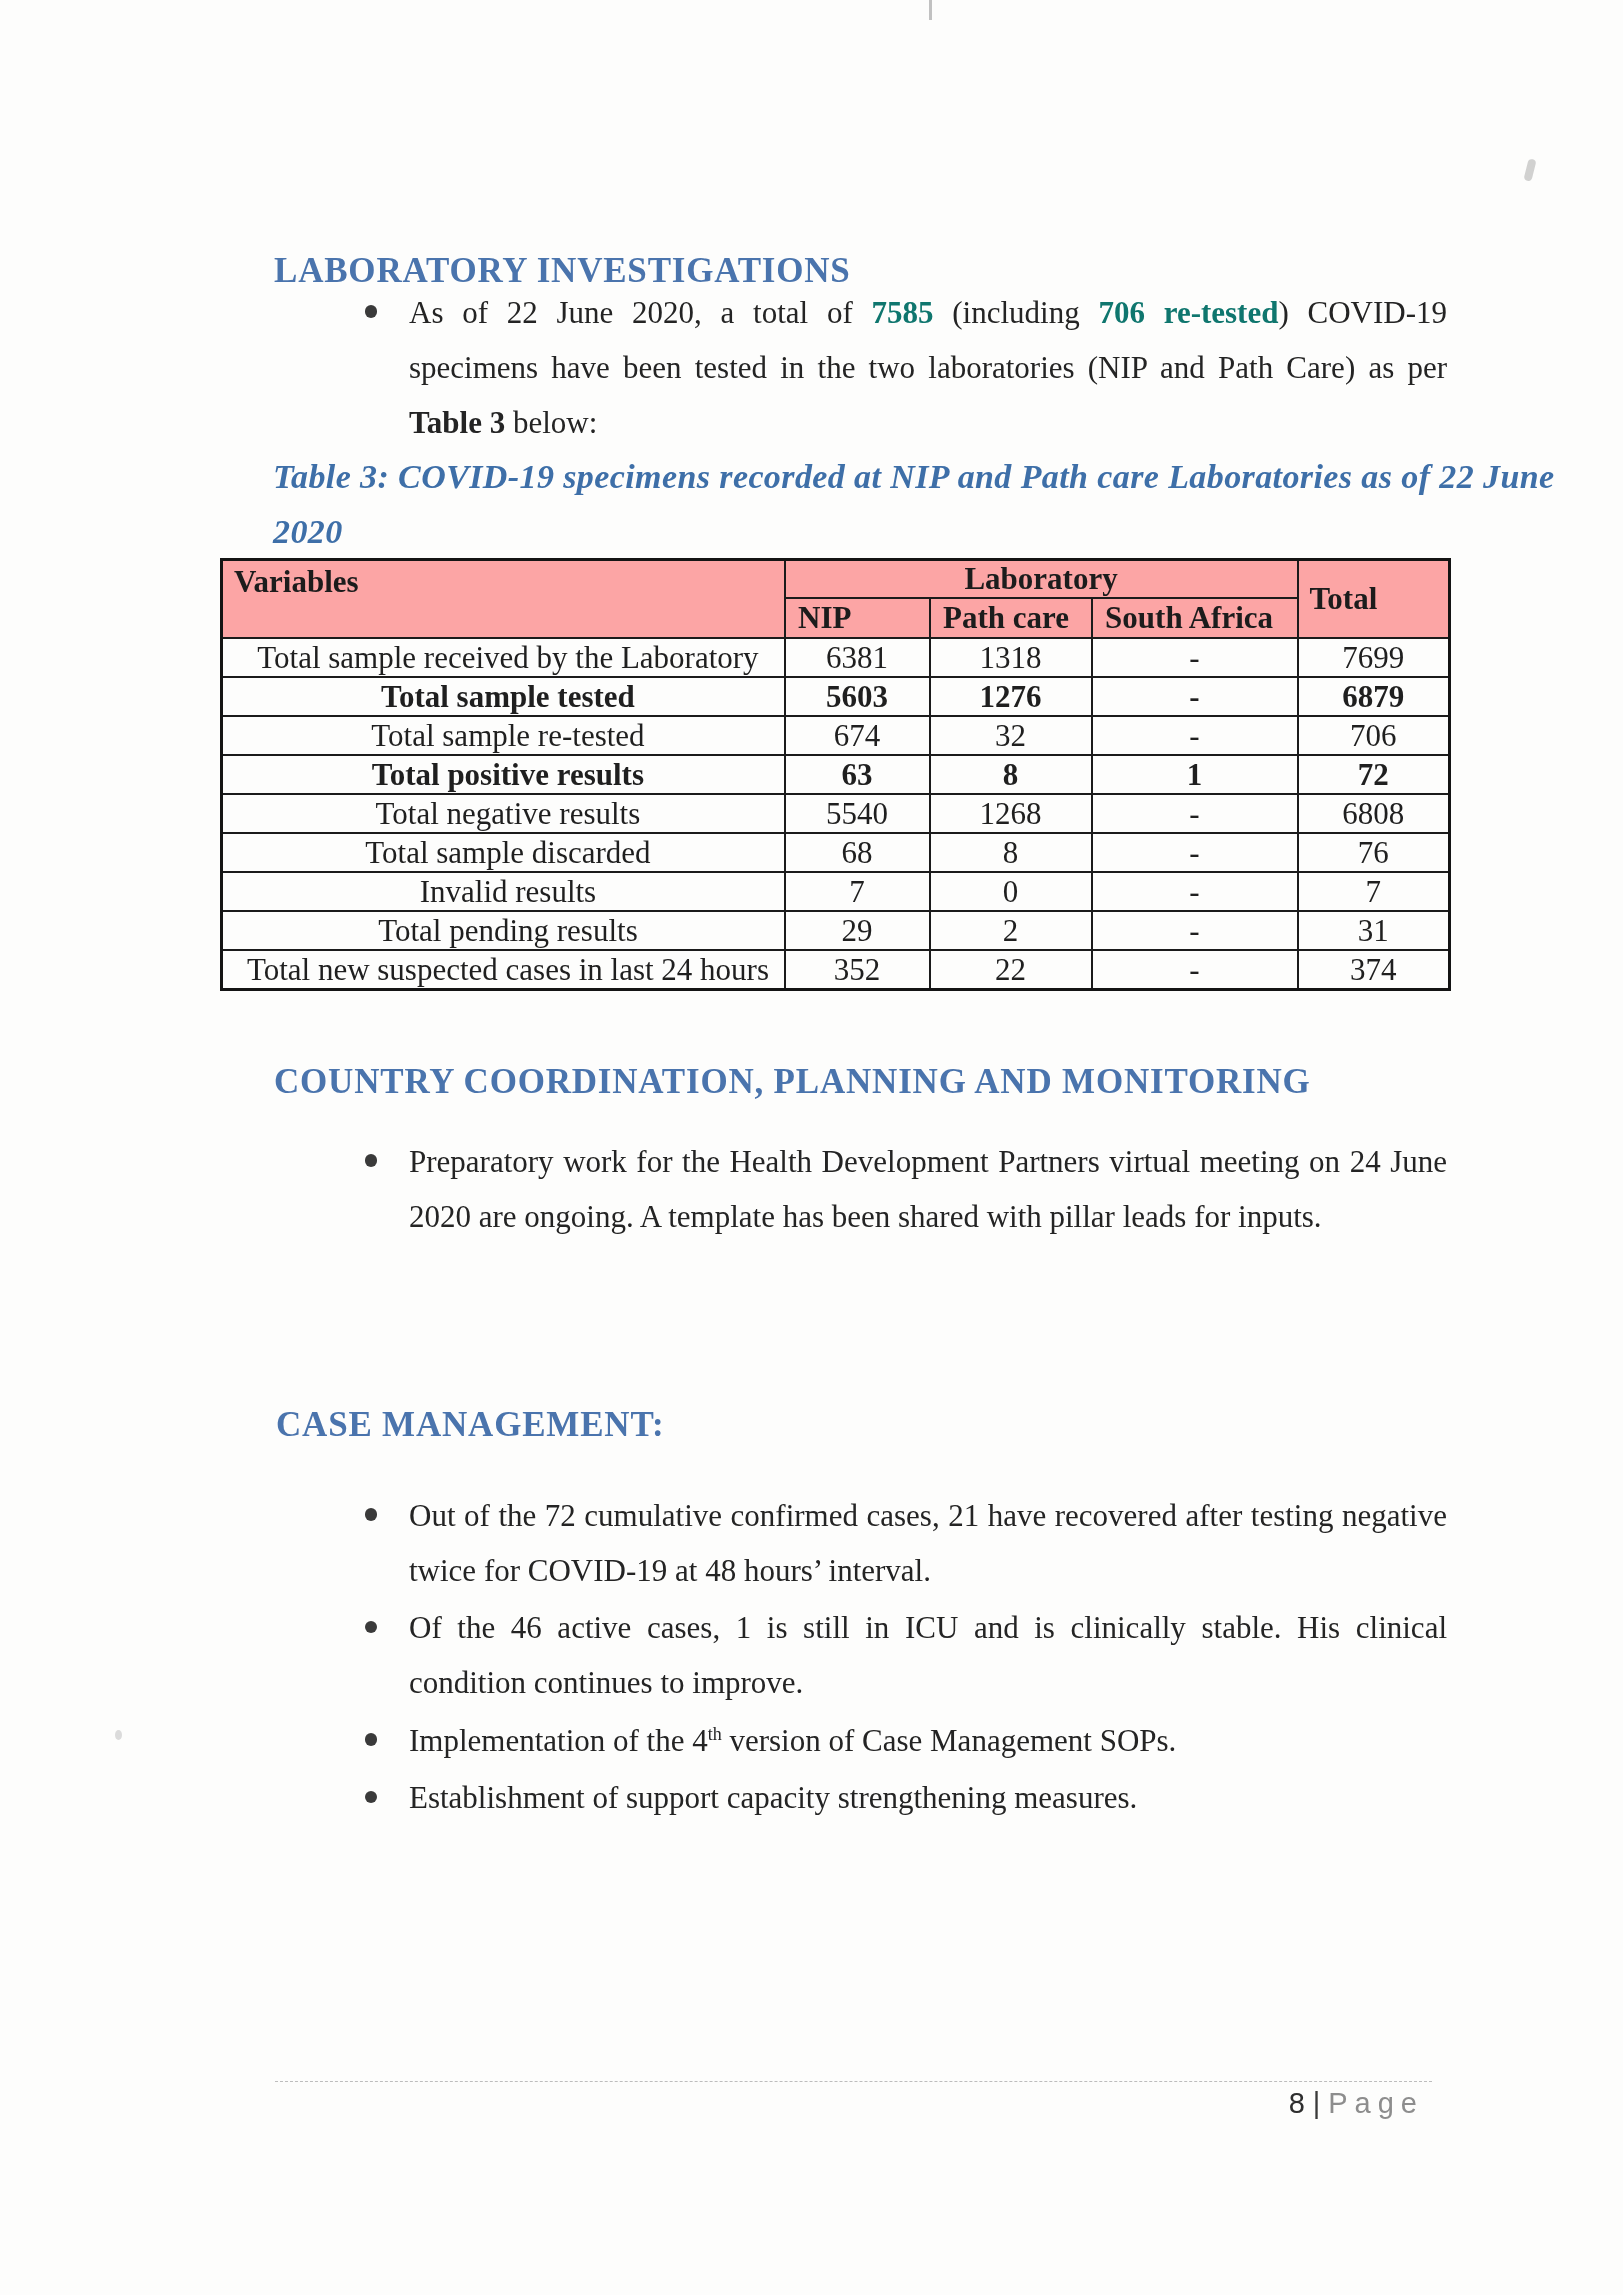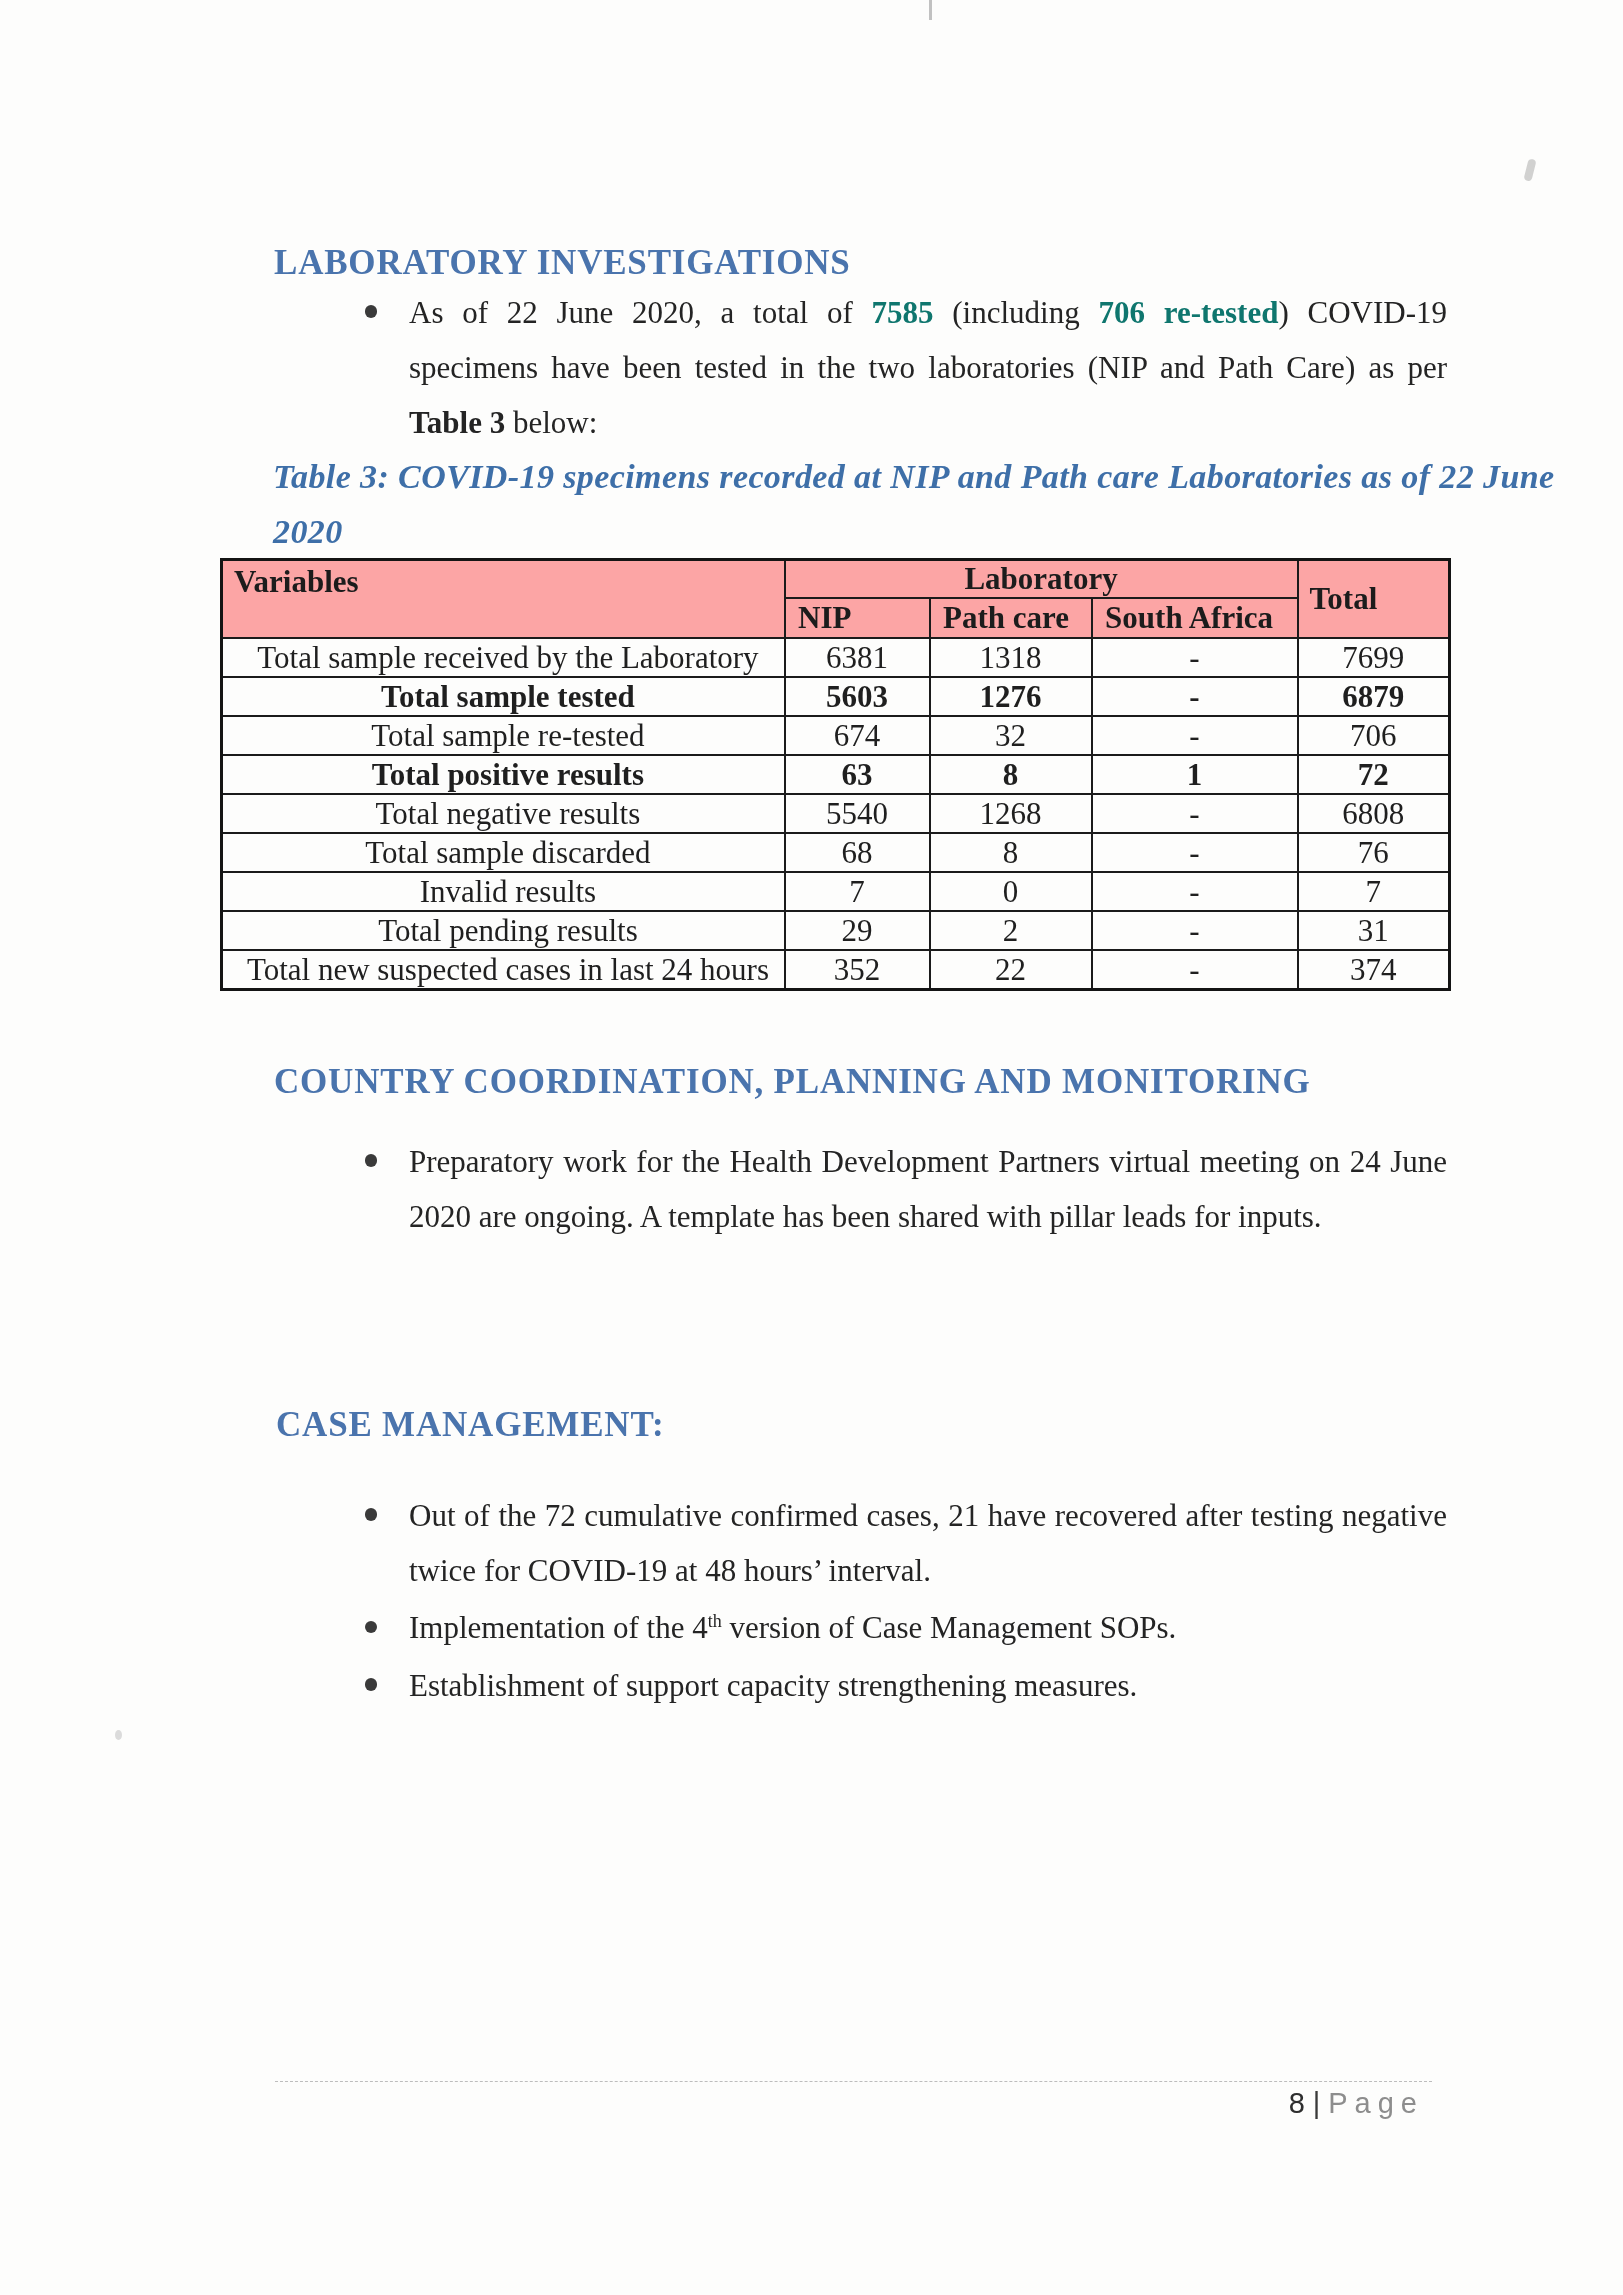--- a/index.html
+++ b/index.html
@@ -5,21 +5,21 @@
   html,body{margin:0;padding:0;background:#ffffff;}
   .page{
     position:relative;width:1623px;height:2295px;background:#fdfdfc;
     font-family:"Liberation Serif","DejaVu Serif",serif;color:#242424;overflow:hidden;
   }
   
   .heading{
     position:absolute;font-weight:700;font-size:35px;color:#4a74ad;
     letter-spacing:0.8px;white-space:nowrap;
   }
-  #h-lab{left:274px;top:243px;text-align:right;}
+  #h-lab{left:274px;top:251px;text-align:right;}
   #h-coord{left:274px;top:1062px;}
   #h-case{left:276px;top:1405px;}
   
   .caption{
     position:absolute;left:273px;top:449px;font-size:34px;font-style:italic;
     font-weight:700;color:#3e6fa8;line-height:55px;letter-spacing:0.4px;
   }
   
   .bullet-list{position:absolute;left:363px;width:1084px;}
   #bl-lab{top:285px;}
@@ -188,20 +188,24 @@
 
   <div class="heading" id="h-case">CASE MANAGEMENT:</div>
 
   <div class="bullet-list" id="bl-case">
     <div class="bullet-item">
       <span class="dot"></span>
       <div class="bullet-text"><span>Out of the 72 cumulative confirmed cases, 21 have recovered after testing negative twice for COVID-19 at 48 hours’ interval.</span></div>
     </div>
     <div class="bullet-item">
       <span class="dot"></span>
+      <div class="bullet-text"><span>Of the 46  active cases, 1 is still in ICU and is clinically stable.  His clinical condition continues to improve.</span></div>
+    </div>
+    <div class="bullet-item">
+      <span class="dot"></span>
       <div class="bullet-text"><span>Implementation of the 4</span><sup>th</sup><span> version of Case Management SOPs.</span></div>
     </div>
     <div class="bullet-item">
       <span class="dot"></span>
       <div class="bullet-text"><span>Establishment of support capacity strengthening measures.</span></div>
     </div>
   </div>
 
   <div class="footer-line"></div>
   <div class="footer">

